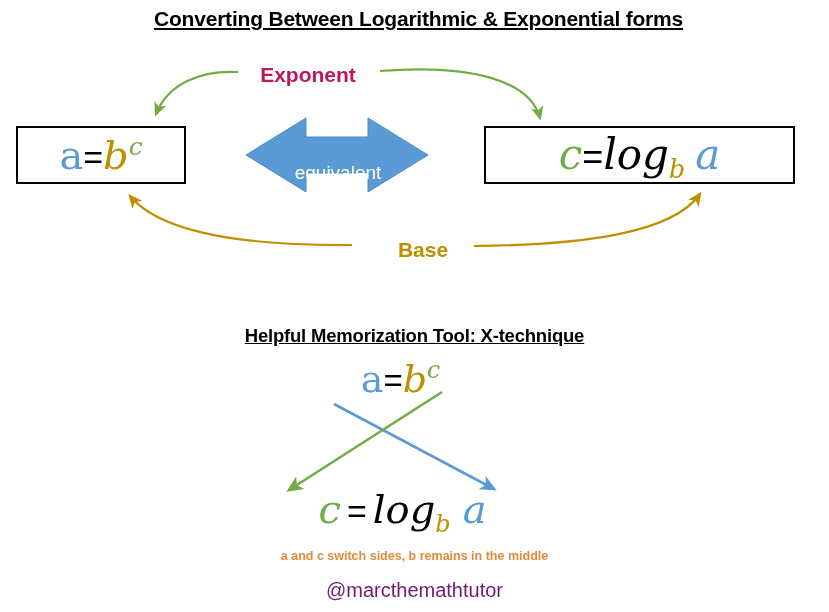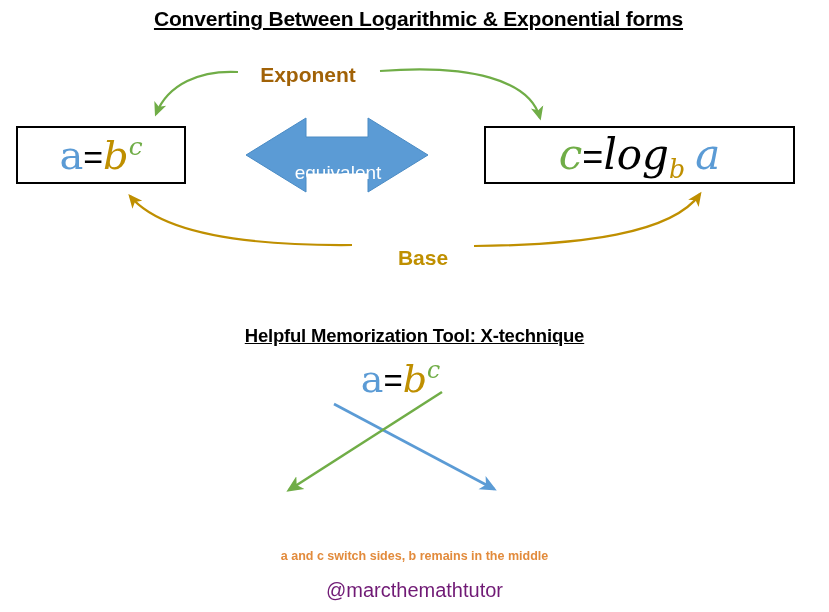--- a/index.html
+++ b/index.html
@@ -80,22 +80,22 @@
   #eq-logarithmic .eq-sign { font-family: "Liberation Sans", sans-serif; font-style: normal; font-size: 36px; }
 
   
   .callout-label {
     font-family: "Liberation Sans", sans-serif;
     font-weight: bold;
     font-size: 21px;
     white-space: nowrap;
     text-align: center;
   }
-  #label-exponent { left: 243px; top: 63px; width: 130px; color: #a16207; }
-  #label-base     { left: 358px; top: 246px; width: 130px; color: #bf8f00; }
+  #label-exponent { left: 243px; top: 63px; width: 130px; color: #be185d; }
+  #label-base     { left: 358px; top: 238px; width: 130px; color: #bf8f00; }
 
   
   #equivalent-text {
     left: 253px; top: 162px; width: 170px;
     font-family: "Liberation Sans", sans-serif;
     font-size: 19px;
     color: #ffffff;
     text-align: center;
     white-space: nowrap;
   }
@@ -206,18 +206,23 @@
   <div class="abs callout-label layer-top" id="label-base">Base</div>
 
   <div class="abs title layer-text" id="section-title">Helpful Memorization Tool: X-technique</div>
 
   <div class="abs layer-top" id="xt-eq-top">
     <span class="inner math">
       <span class="upright blue">a</span><span class="eq-sign black">=</span><span class="gold">b</span><span class="sup green">c</span>
     </span>
   </div>
 
+  <div class="abs layer-top" id="xt-eq-bottom">
+    <span class="inner math">
+      <span class="green">c</span><span class="eq-sign black" style="margin:0 6px;">=</span><span class="black">log</span><span class="sub gold">b</span><span class="blue" style="margin-left:12px;">a</span>
+    </span>
+  </div>
 
   <div class="abs layer-text" id="xt-caption">a and c switch sides, b remains in the middle</div>
 
   <div class="abs layer-text" id="watermark">@marcthemathtutor</div>
 
 </div>
 
 </body></html>

